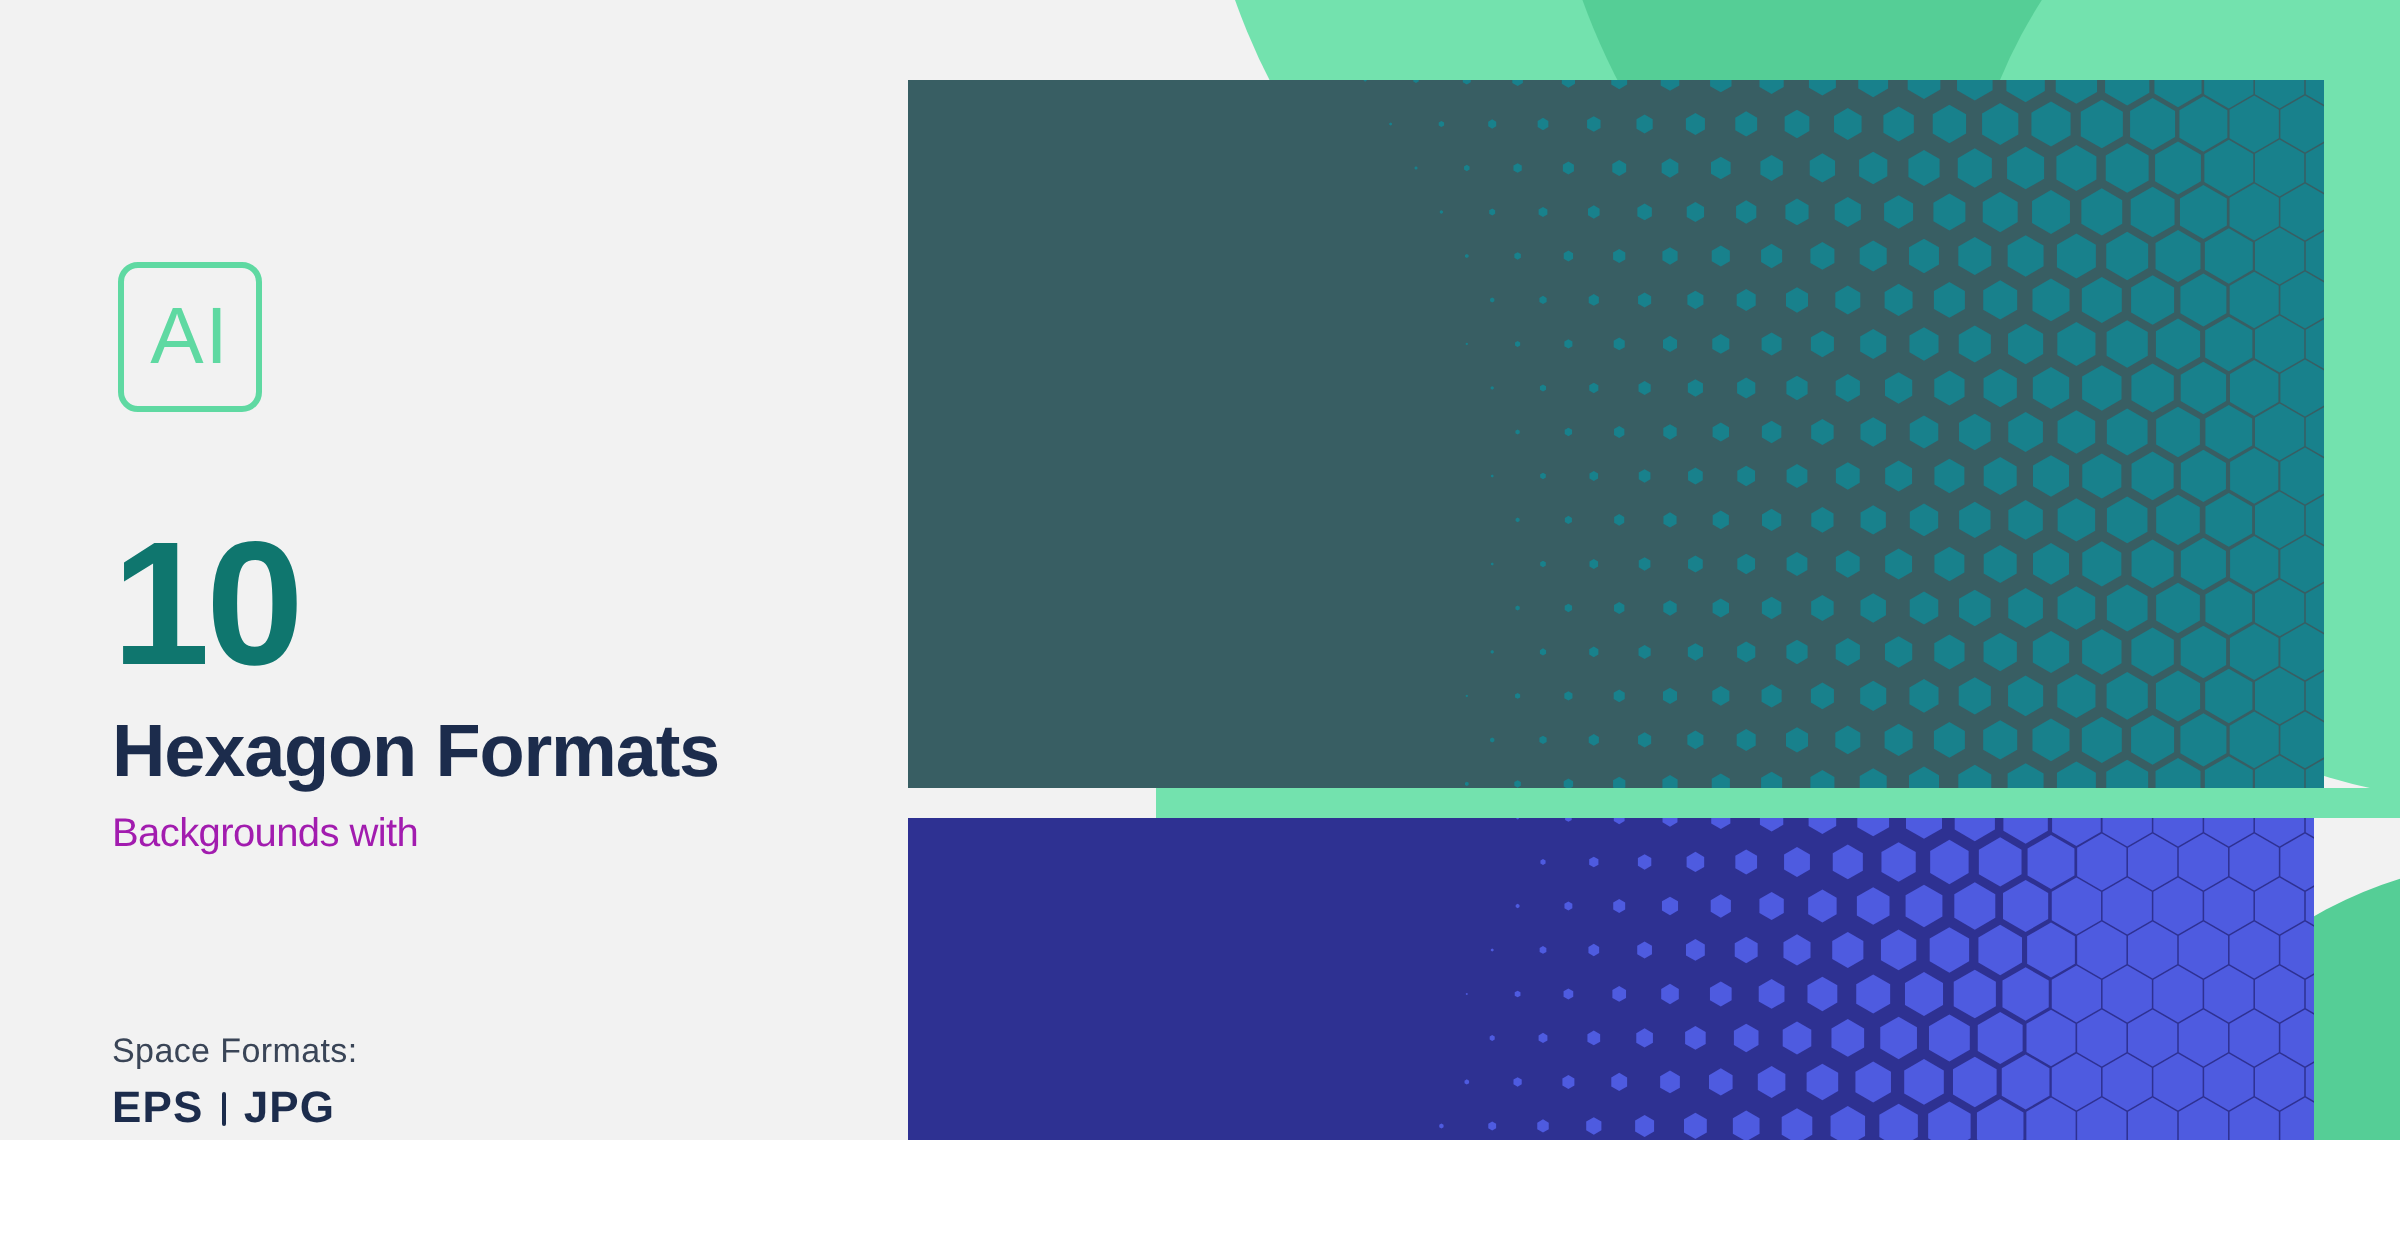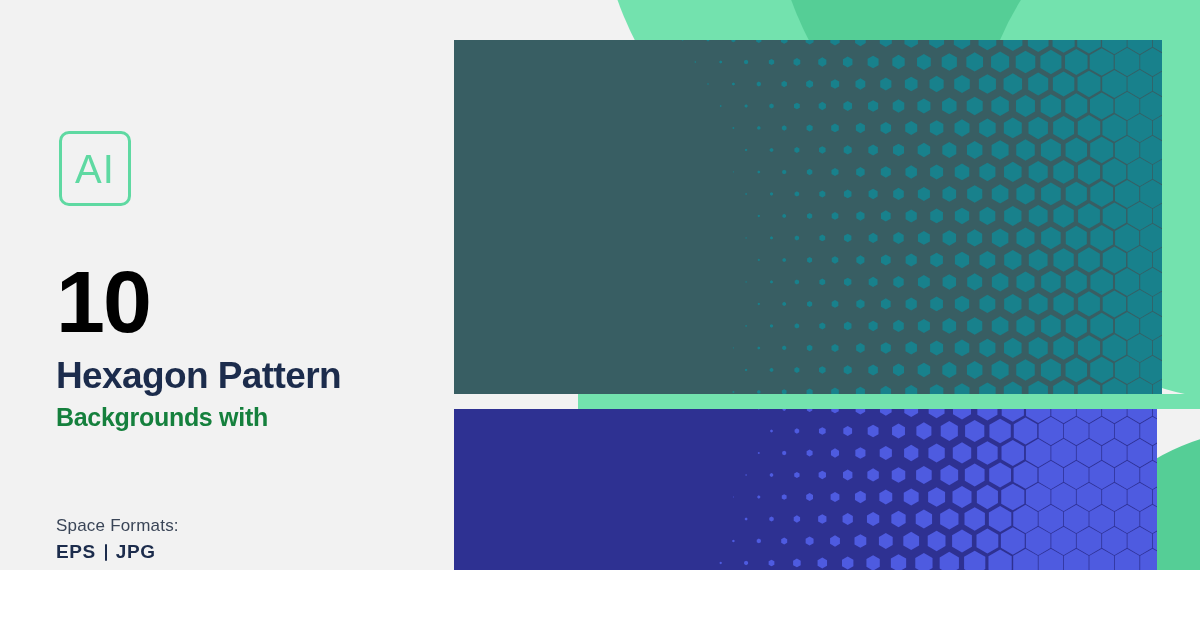--- a/index.html
+++ b/index.html
@@ -116,61 +116,61 @@
     font-family: "Liberation Sans", sans-serif;
   }
 
   #count-number {
     position: absolute;
     left: 56px;
     top: 258px;
     font-size: 88px;
     line-height: 88px;
     font-weight: bold;
-    color: #000000;
+    color: #0f766e;
     letter-spacing: -2px;
   }
 
   #headline {
     position: absolute;
     left: 56px;
     top: 355px;
     font-size: 37px;
     line-height: 42px;
     font-weight: bold;
     color: #1C2C4C;
     letter-spacing: -0.6px;
     white-space: nowrap;
   }
 
   #subhead {
     position: absolute;
     left: 56px;
     top: 401px;
-    font-size: 25px;
+    font-size: 20px;
     line-height: 33px;
-    font-weight: bold;
-    color: #15803d;
+    font-weight: normal;
+    color: #a21caf;
     letter-spacing: -0.3px;
   }
   #subhead div { display: block; }
 
   #formats-label {
     position: absolute;
     left: 56px;
     top: 516px;
     font-size: 17px;
     color: #3A4557;
     letter-spacing: 0.2px;
   }
   #formats-value {
     position: absolute;
     left: 56px;
     top: 541px;
-    font-size: 19px;
+    font-size: 22px;
     font-weight: bold;
     color: #1C2C4C;
     letter-spacing: 0.6px;
     display: flex;
     align-items: center;
     gap: 9px;
   }
   #formats-divider {
     display: inline-block;
     width: 2px;
@@ -933,21 +933,21 @@
         <polygon points="736.60,249.73 748.92,256.84 748.92,271.07 736.60,278.18 724.28,271.07 724.28,256.84" fill="#4E5BE0"></polygon>
         <polygon points="762.00,249.73 774.32,256.84 774.32,271.07 762.00,278.18 749.68,271.07 749.68,256.84" fill="#4E5BE0"></polygon>
       </svg>
   </div>
 
   <div id="ai-badge">
     <div id="ai-badge-label">AI</div>
   </div>
 
   <div id="count-number">10</div>
-  <div id="headline">Hexagon Pattern</div>
+  <div id="headline">Hexagon Formats</div>
   <div id="subhead">
     <div>Backgrounds with</div>
   </div>
 
   <div id="formats-label">Space Formats:</div>
   <div id="formats-value">
     <span>EPS</span>
     <span id="formats-divider"></span>
     <span>JPG</span>
   </div>

